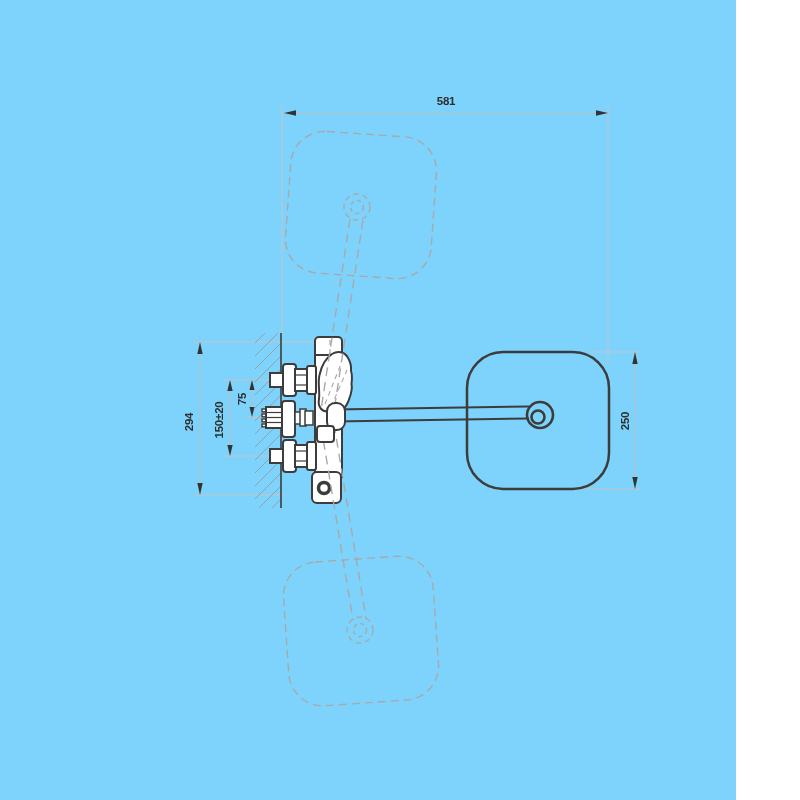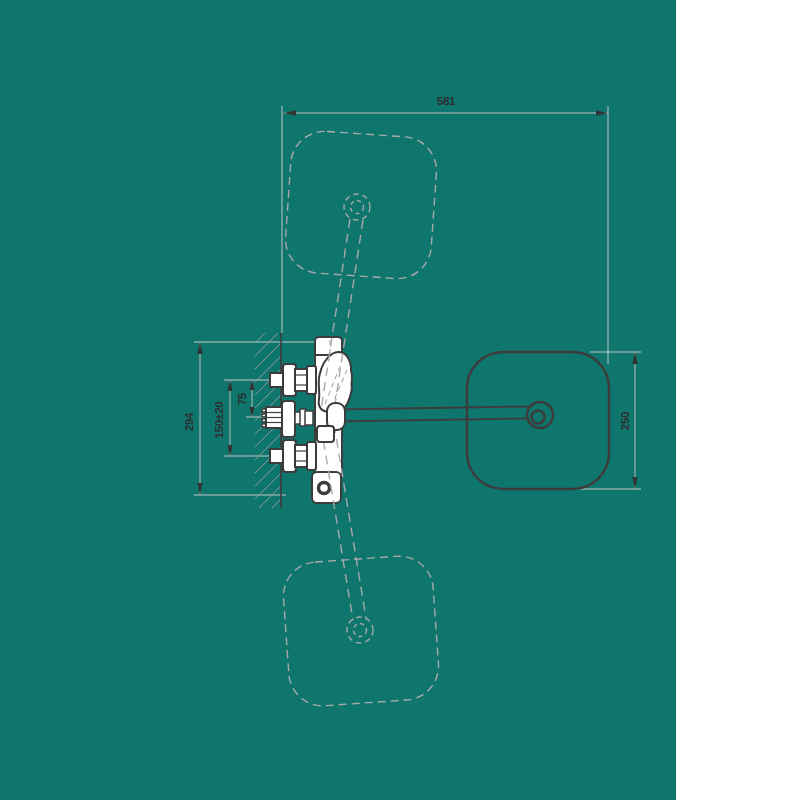--- a/index.html
+++ b/index.html
@@ -1,16 +1,16 @@
 <!DOCTYPE html>
 <html><head>
 <meta charset="utf-8">
 <style>
   html,body{margin:0;padding:0;background:#ffffff;}
-  .page{position:relative;width:676px;height:800px;background:#0f766e;overflow:hidden;
+  .page{position:relative;width:736px;height:800px;background:#7dd3fc;overflow:hidden;
         font-family:"Liberation Sans", sans-serif;text-align:center;}
   svg{position:absolute;inset:0;}
   text.dim{font-family:"Liberation Sans", sans-serif;font-size:11.5px;font-weight:600;
            fill:#2e2e2e;letter-spacing:-0.2px;}
   .dimline{stroke:#bdbdbd;stroke-width:1;fill:none;}
   .extline{stroke:#c4c4c4;stroke-width:1;fill:none;}
   .arrow{fill:#333333;stroke:none;}
   .solid{stroke:#3c3c3c;fill:#ffffff;}
   .solid-n{stroke:#3c3c3c;fill:none;}
   .dashed{stroke:#a9a9a9;fill:none;}

